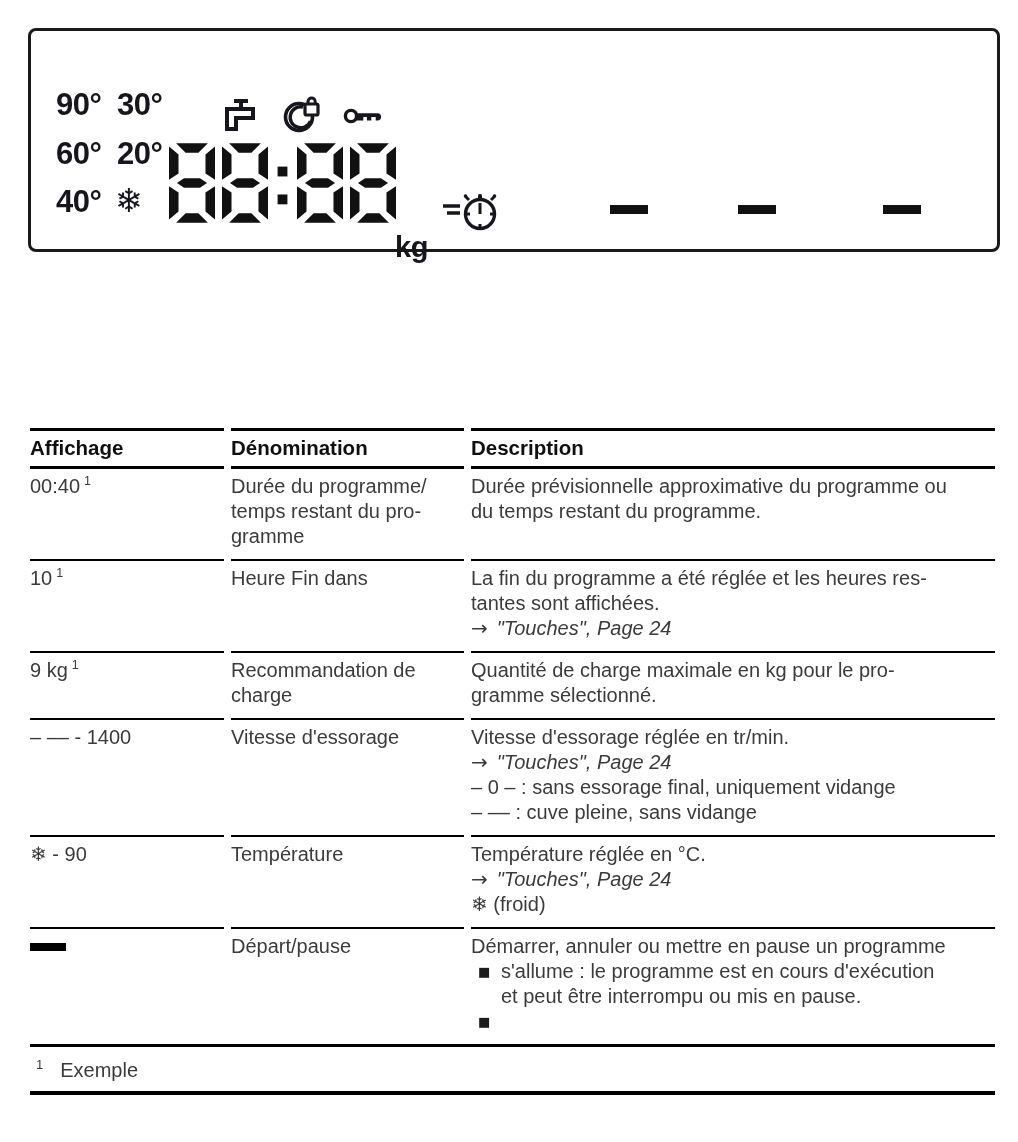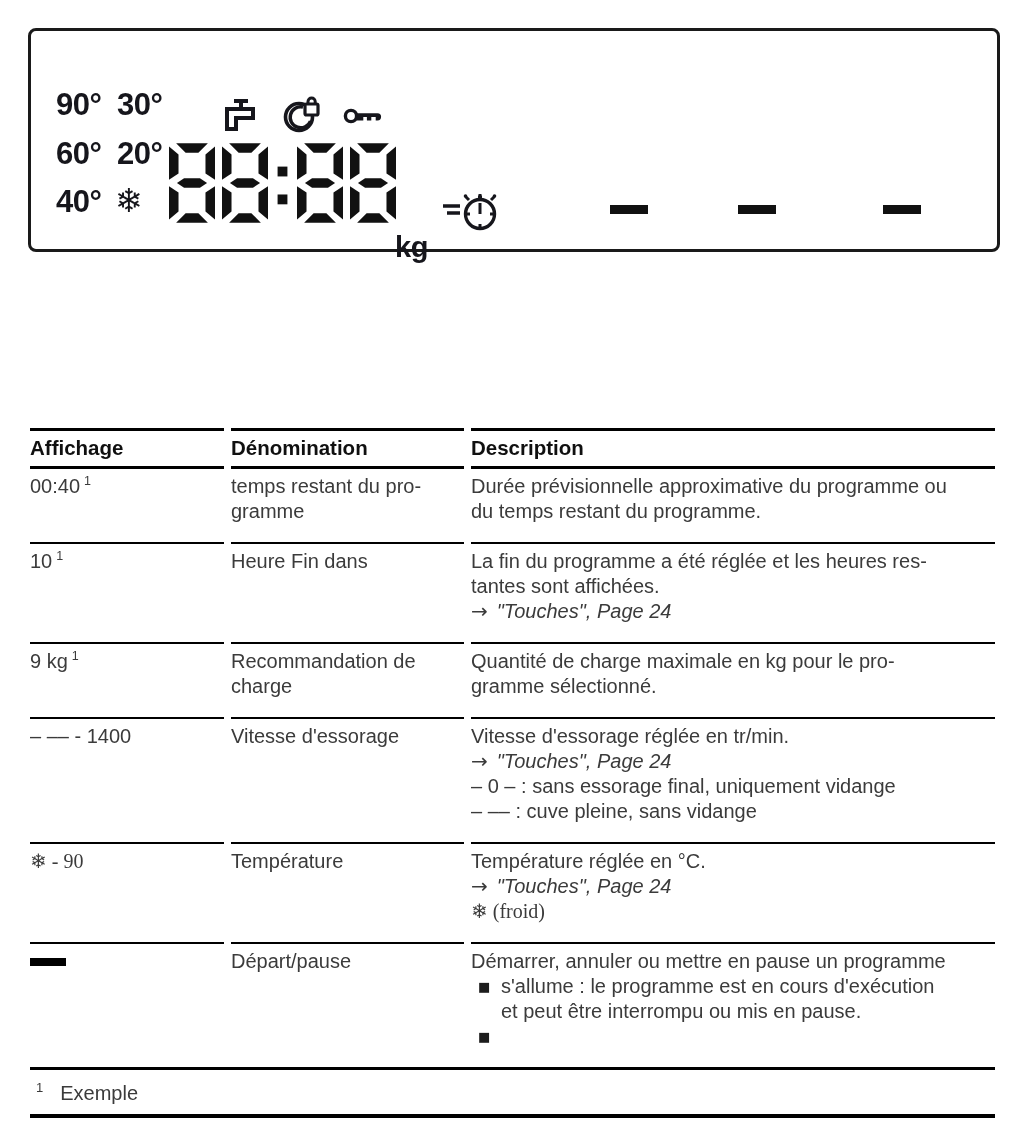--- a/index.html
+++ b/index.html
@@ -29,21 +29,21 @@
   .seg-bar { position:absolute; width:38px; height:9px; background:#111; }
   .picon svg { display:block; }
 
   
   .dtable {
     position:absolute; left:30px; top:428px; width:965px;
     display:grid; grid-template-columns:194px 233px 1fr;
     column-gap:7px;
     font-size:20px; line-height:25px; color:#3b3b3b;
   }
-  .cell { padding:5px 0 18px 0; }
+  .cell { padding:5px 0 10px 0; }
   .hcell {
     border-top:3px solid #000;
     font-weight:700; color:#101010; font-size:20.5px;
     padding:4px 0 6px 0;
   }
   .r-first { border-top:3px solid #000; }
   .r-sep   { border-top:2px solid #000; }
   .footrow {
     grid-column:1 / -1;
     border-top:3px solid #000000; border-bottom:4px solid #000;
@@ -51,21 +51,21 @@
   }
   sup.fn { font-size:12.5px; vertical-align:super; line-height:0; margin-left:4px; }
   .dline { min-height:25px; }
   .ref .arrow { font-family:"DejaVu Sans",sans-serif; font-style:normal; margin-right:9px; }
   .ref .it { font-style:italic; }
   .bullet-line { display:flex; }
   .bullet-line .bullet {
     width:30px; flex:0 0 30px; padding-left:7px;
     font-size:13px; line-height:25px; font-family:"DejaVu Sans",sans-serif; color:#1c1c1c;
   }
-  .snow-cell { font-family:Liberation Serif, serif; }
+  .snow-cell { font-family:Liberation Sans, sans-serif; }
   .bar-glyph { width:36px; height:8px; background:#000; margin-top:9px; }
   .footrow .marker { font-size:13px; vertical-align:super; padding-left:6px; }
   .footrow .ftext { margin-left:17px; }
 </style>
 </head>
 <body>
 
 <div class="panel">
 
   <div class="abs temp" style="left:25px; top:58px;">90°</div>
@@ -160,20 +160,21 @@
 <div class="dtable">
 
   <div class="cell hcell">Affichage</div>
   <div class="cell hcell">Dénomination</div>
   <div class="cell hcell">Description</div>
 
   <div class="cell r-first">
     <span>00:40</span><sup class="fn">1</sup>
   </div>
   <div class="cell r-first">
+    <div class="dline">Durée du programme/</div>
     <div class="dline">temps restant du pro-</div>
     <div class="dline">gramme</div>
   </div>
   <div class="cell r-first">
     <div class="dline">Durée prévisionnelle approximative du programme ou</div>
     <div class="dline">du temps restant du programme.</div>
   </div>
 
   <div class="cell r-sep">
     <span>10</span><sup class="fn">1</sup>

